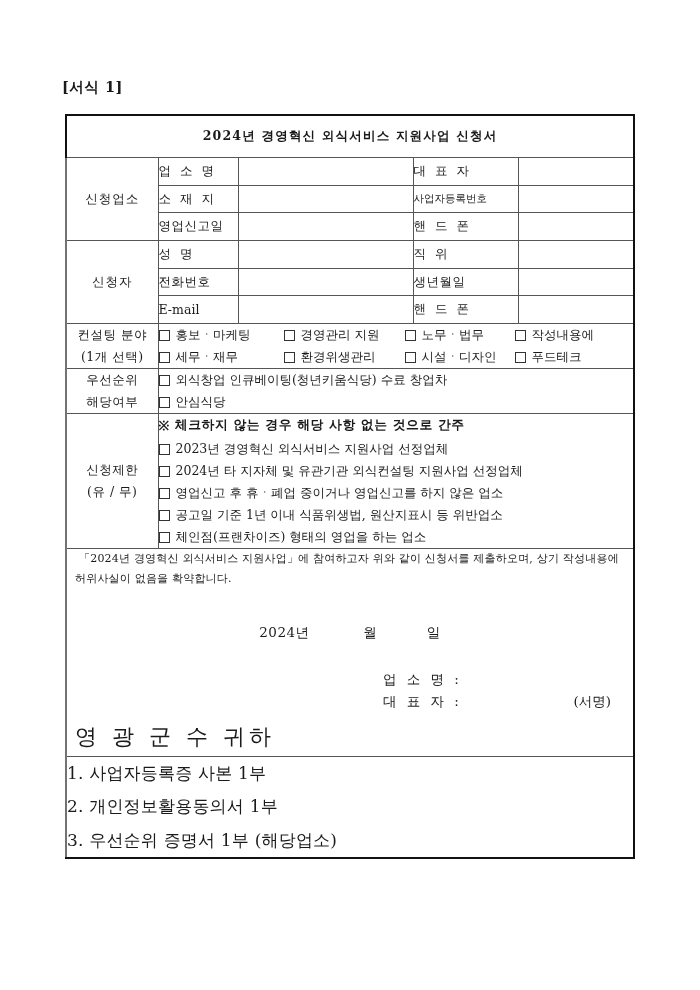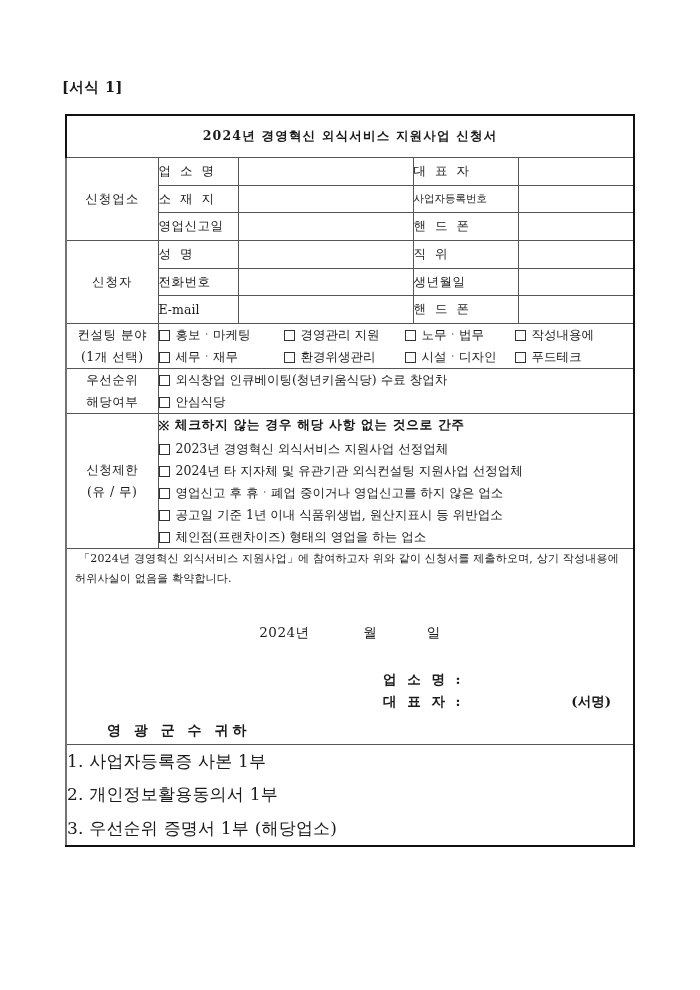--- a/index.html
+++ b/index.html
@@ -154,34 +154,32 @@
   }
   .date-line .sp1 { display: inline-block; width: 44px; }
   .date-line .sp2 { display: inline-block; width: 40px; }
 
   .sign-block {
     margin-top: 26px;
     padding-left: 316px;
     font-size: 13.5px;
     line-height: 1.65;
     position: relative;
-    font-weight: bold;
   }
   .sign-row { display: flex; }
   .sign-key { letter-spacing: 3px; }
   .sign-sig { position: absolute; right: 22px; }
 
   .to-line {
     margin-top: 10px;
-    font-size: 14px;
-    font-weight: bold;
+    font-size: 22px;
+    font-weight: normal;
     letter-spacing: 4px;
     padding-left: 8px;
     padding-bottom: 4px;
-    margin-left: 32px;
   }
 
   
   .attach-cell { padding: 9px 0 11px 16px; }
   .attach-item {
     font-size: 17px;
     line-height: 1.95;
     letter-spacing: 0.2px;
   }
 </style>

